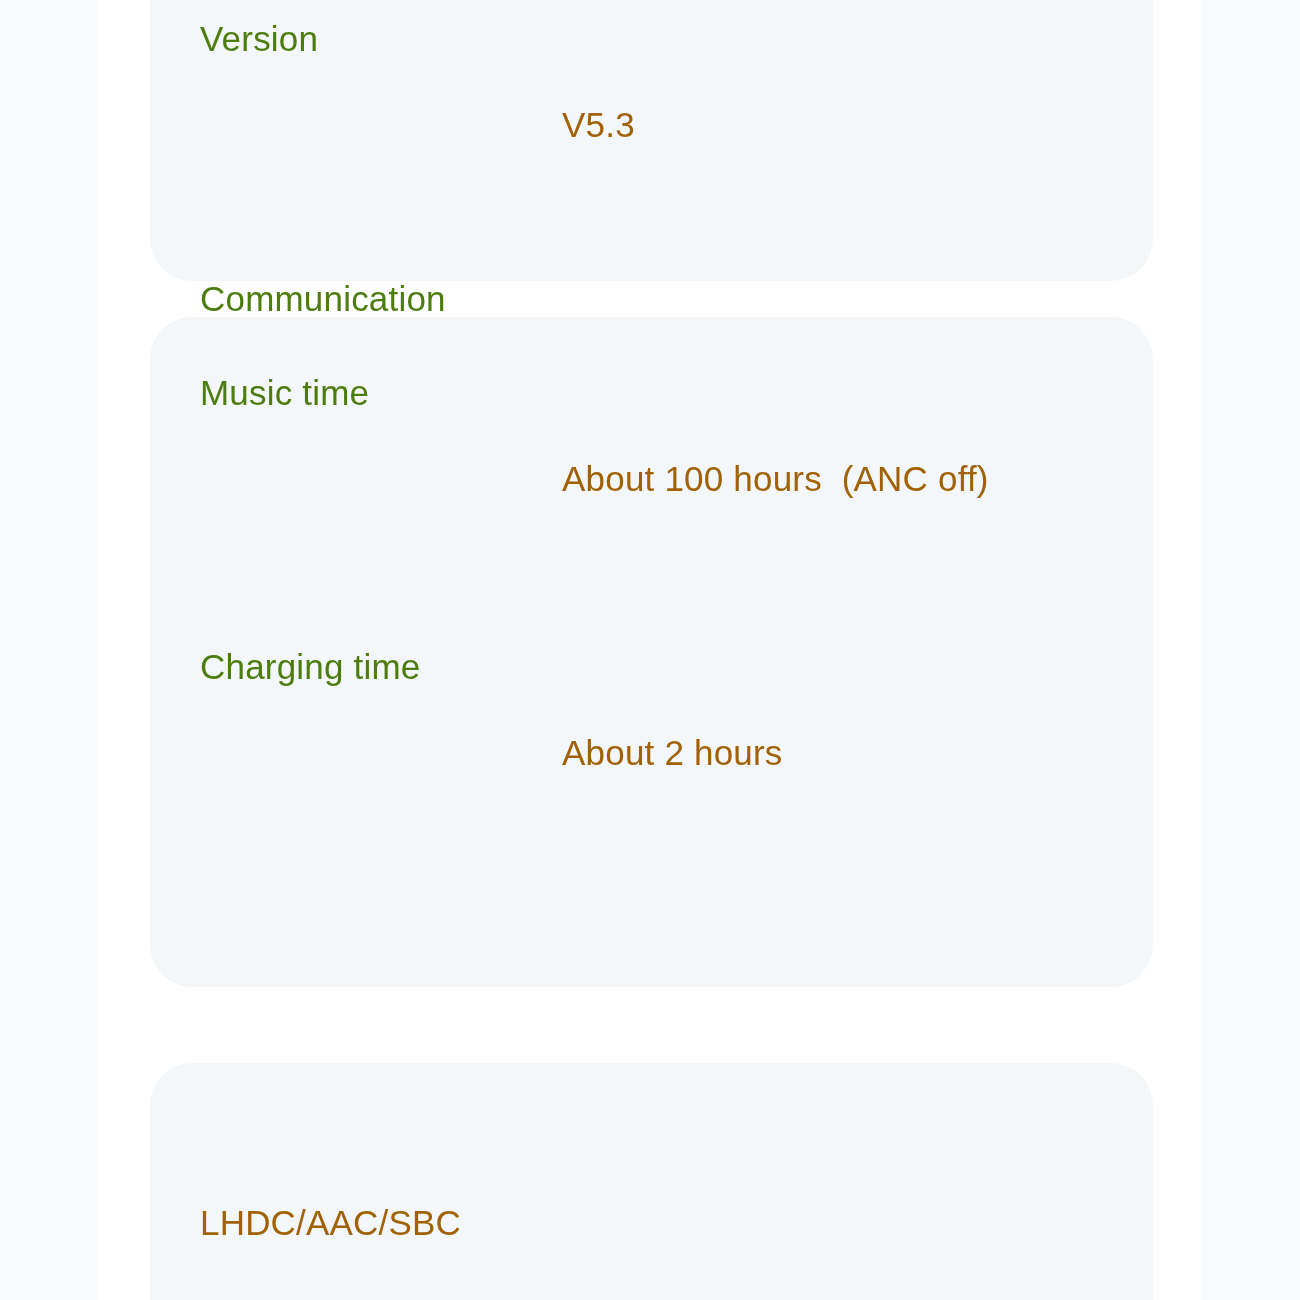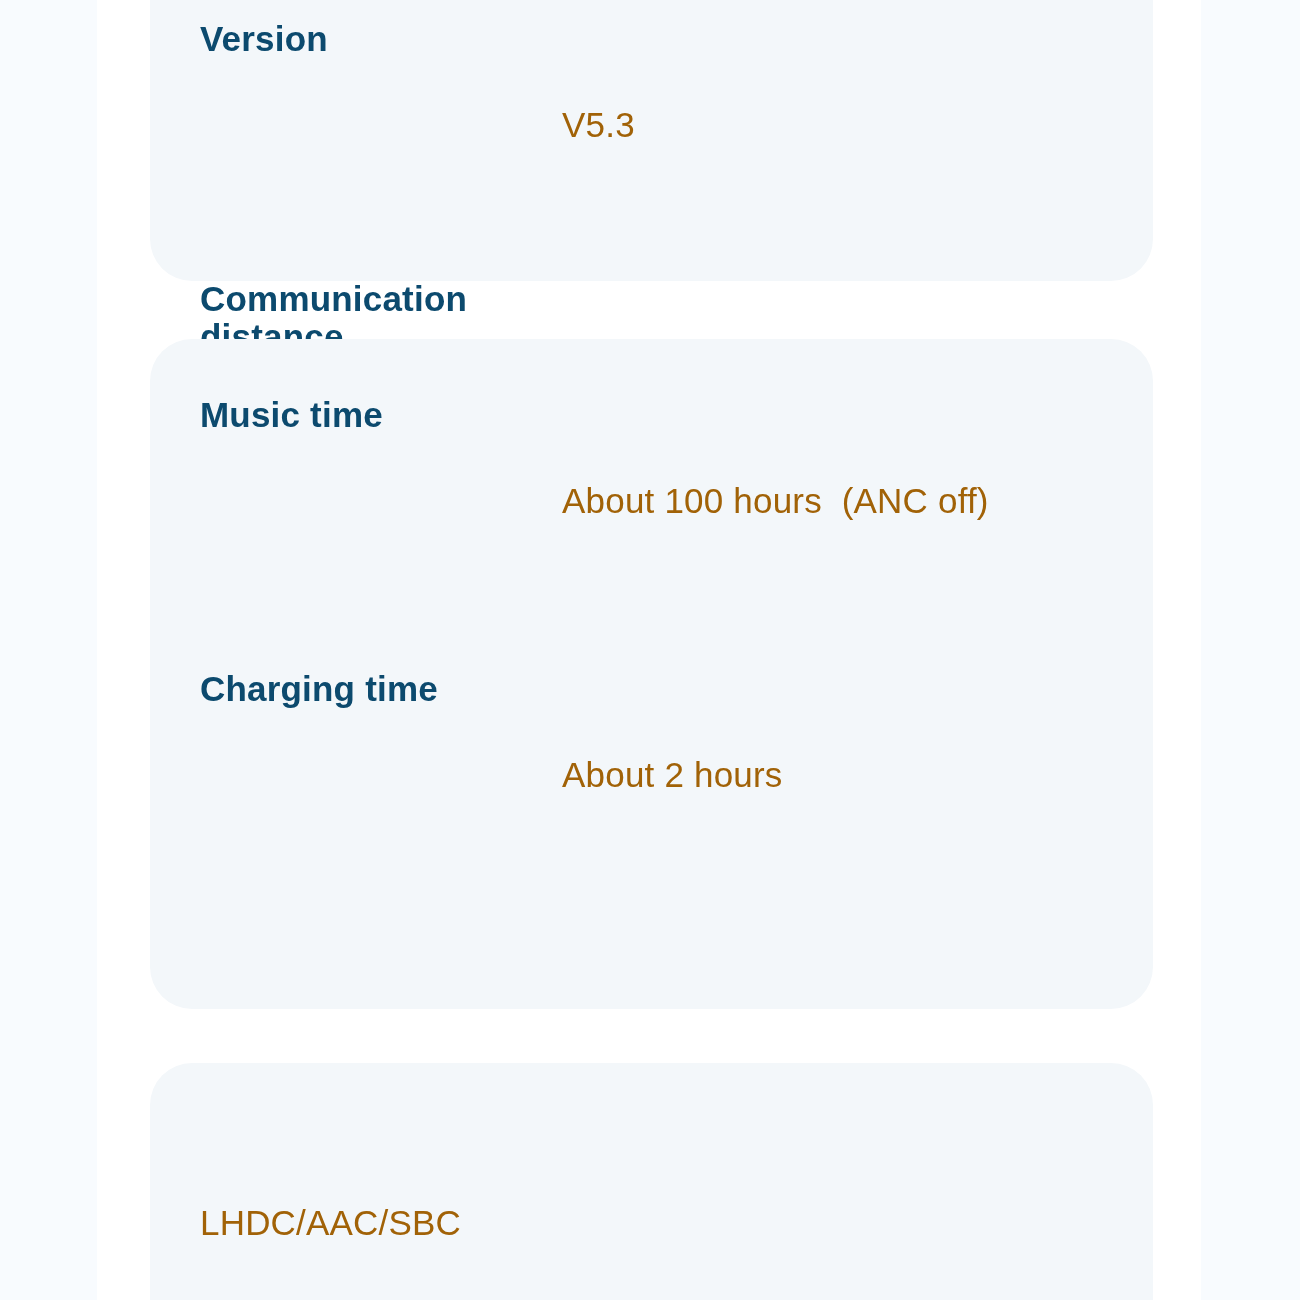--- a/index.html
+++ b/index.html
@@ -22,41 +22,41 @@
 
   .card {
     position: absolute;
     left: 150px;
     width: 1003px;
     background: #f3f7fa;
     border-radius: 42px;
     box-sizing: border-box;
   }
   #card-connectivity { top: -100px; height: 381px; padding-top: 120px; }
-  #card-battery      { top: 339px;  height: 670px; padding-top: 57px;  }
+  #card-battery      { top: 317px;  height: 670px; padding-top: 57px;  }
   #card-audio        { top: 1063px; height: 420px; padding-top: 55px;  }
 
   .row {
     display: flex;
     align-items: flex-start;
     padding-left: 50px;
     padding-right: 40px;
   }
   #card-connectivity .row-0 { margin-bottom: 50px; }
   #card-connectivity .row-1 { margin-bottom: 12px; }
   #card-battery .row { margin-bottom: 64px; }
   #card-audio .row-0 { margin-bottom: 47px; }
 
   .lbl {
     flex: 0 0 362px;
     width: 362px;
     font-size: 35px;
-    font-weight: 700;
+    font-weight: 400;
     line-height: 38px;
-    color: #0c4a6e;
+    color: #4d7c0f;
     letter-spacing: 0.2px;
   }
   .val {
     flex: 1 1 auto;
     font-size: 35px;
     line-height: 42px;
     color: #a16207;
     letter-spacing: 0.2px;
     white-space: pre-wrap;
   }

